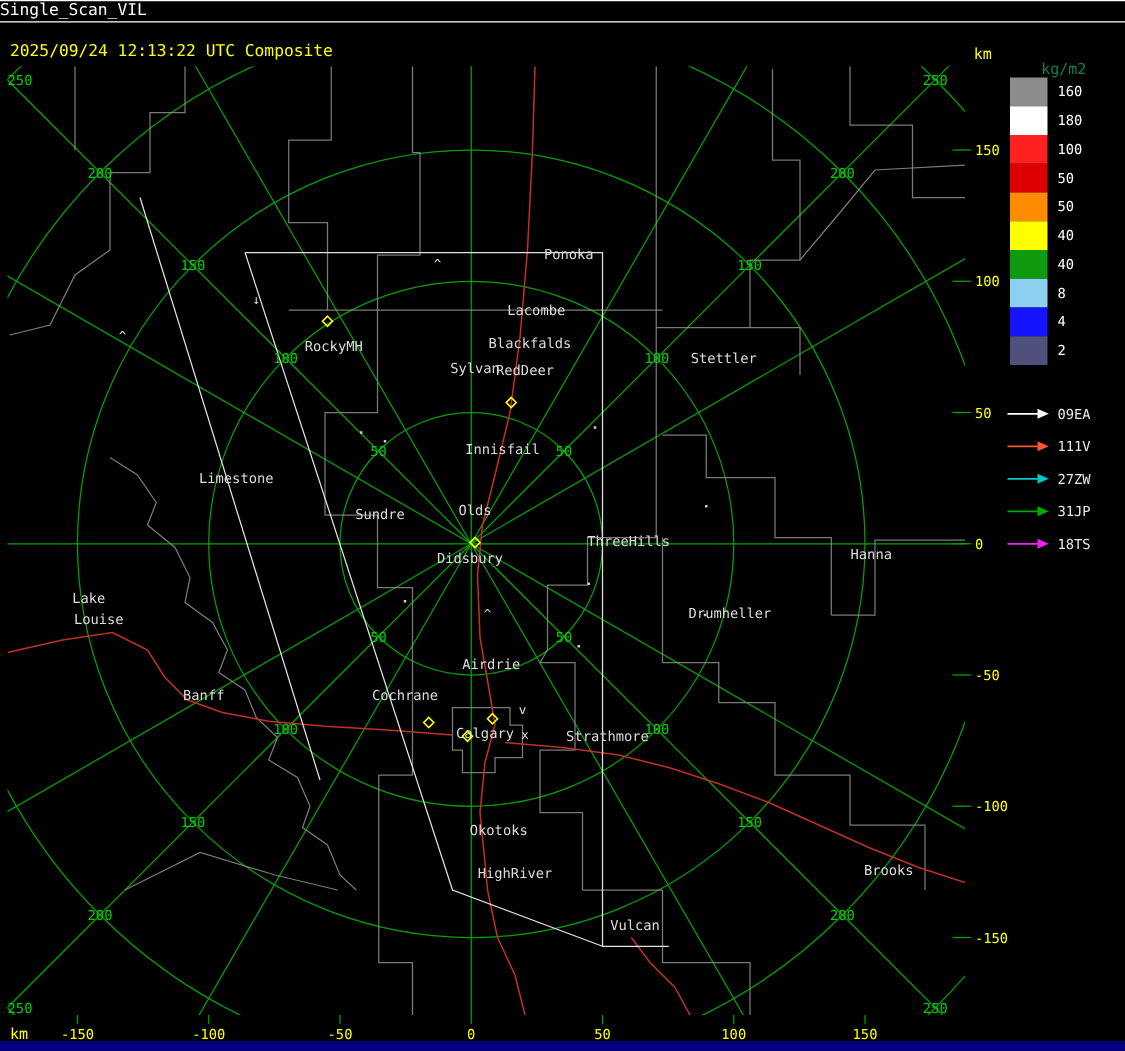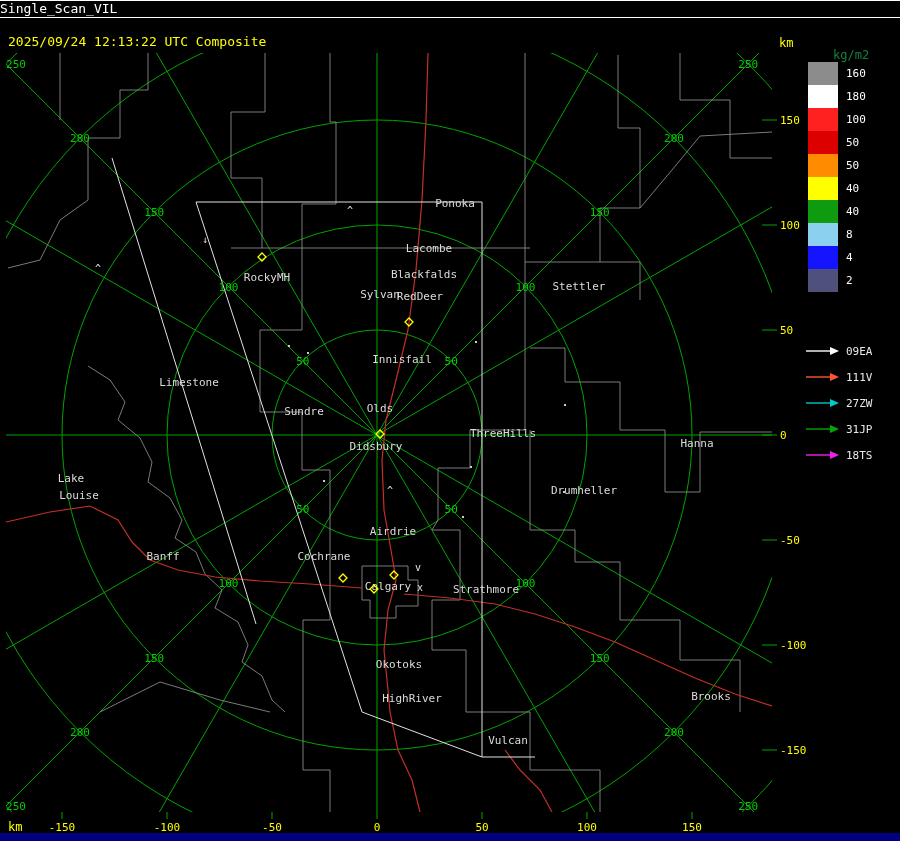--- a/index.html
+++ b/index.html
@@ -22,21 +22,21 @@
   .road{stroke:#c23028;fill:none;stroke-width:1.2;}
   .scanline{stroke:#e2e2e2;fill:none;stroke-width:1;}
   .mk-diamond{stroke:#ffff00;fill:none;stroke-width:1.3;}
   .mk-glyph{fill:#e0e0e0;font-size:10px;font-family:"DejaVu Sans Mono",monospace;}
   .legend{position:absolute;top:18px;left:800px;width:100px;height:815px;background:transparent;}
   .legend-unit{position:absolute;top:30px;left:33px;color:#15803d;font-size:12px;}
   #legend-list{position:absolute;top:44px;left:8px;}
   .leg-row{display:flex;align-items:center;height:23px;}
   .swatch{width:30px;height:23px;}
   .leg-label{margin-left:8px;color:#ffffff;font-size:11px;}
-  #site-list{position:absolute;top:300px;left:4px;margin-top:20px;}
+  #site-list{position:absolute;top:300px;left:4px;}
   .site-row{display:flex;align-items:center;height:26px;}
   .site-label{margin-left:6px;font-size:11px;color:#e8e8e8;}
   .bottombar{position:absolute;left:0;top:833px;width:900px;height:8px;background:#000080;}
 </style>
 </head>
 <body>
 
 <div class="titlebar">
   <span>Single_Scan_VIL</span>
 </div>

